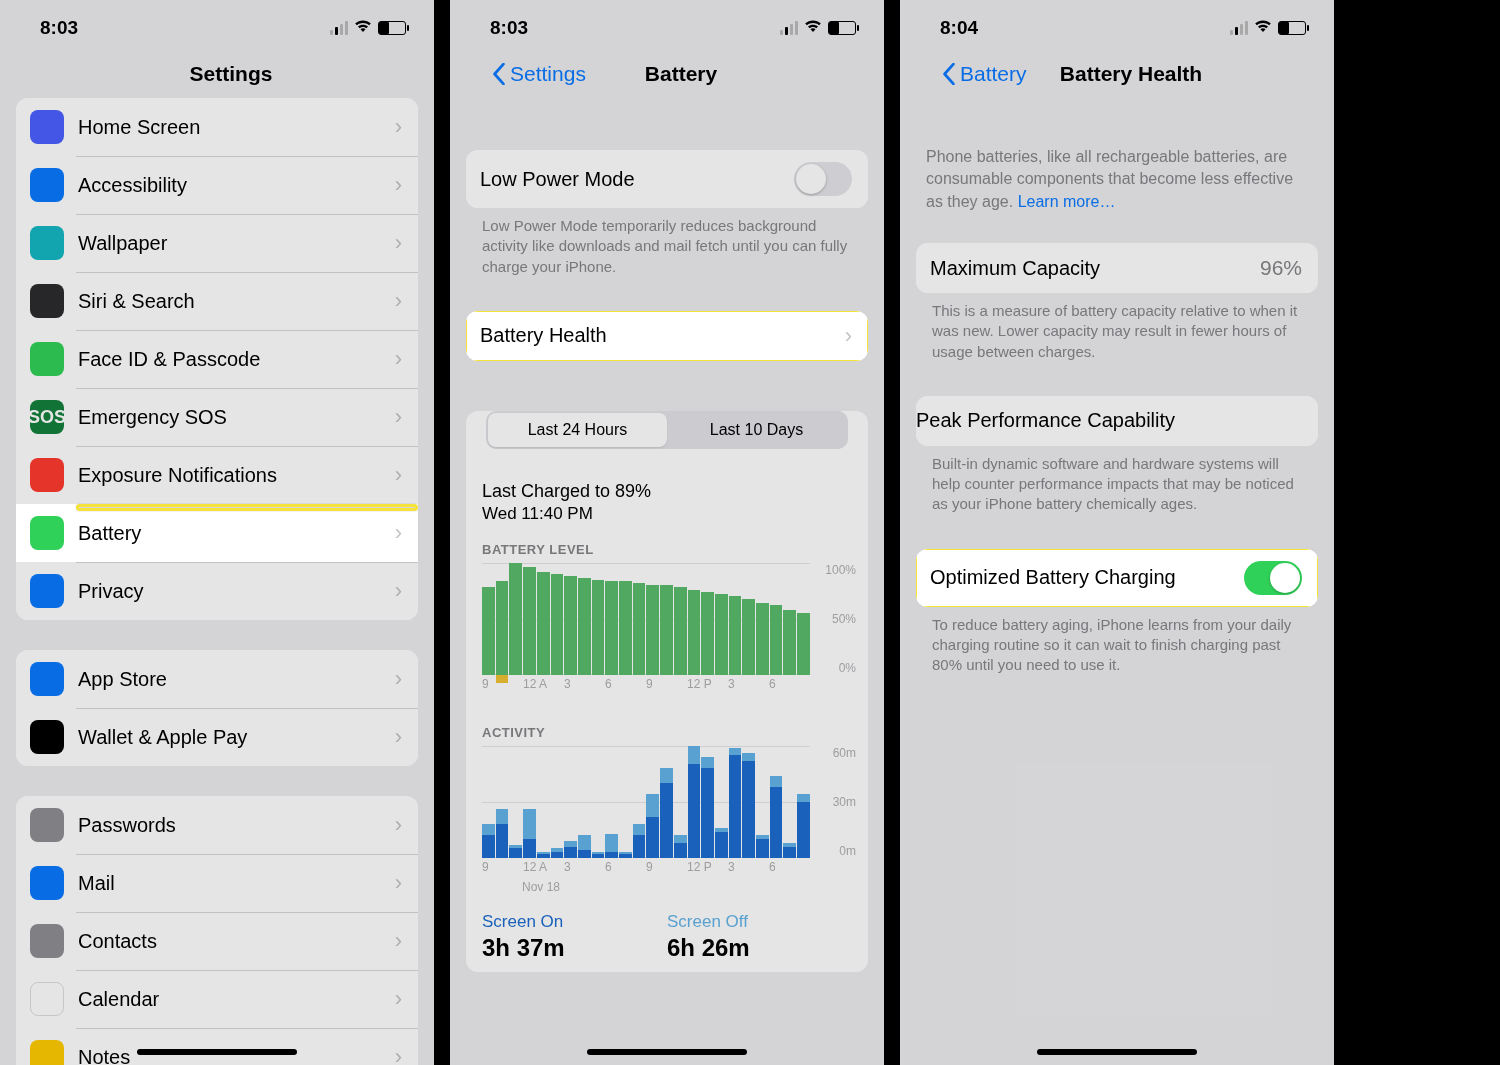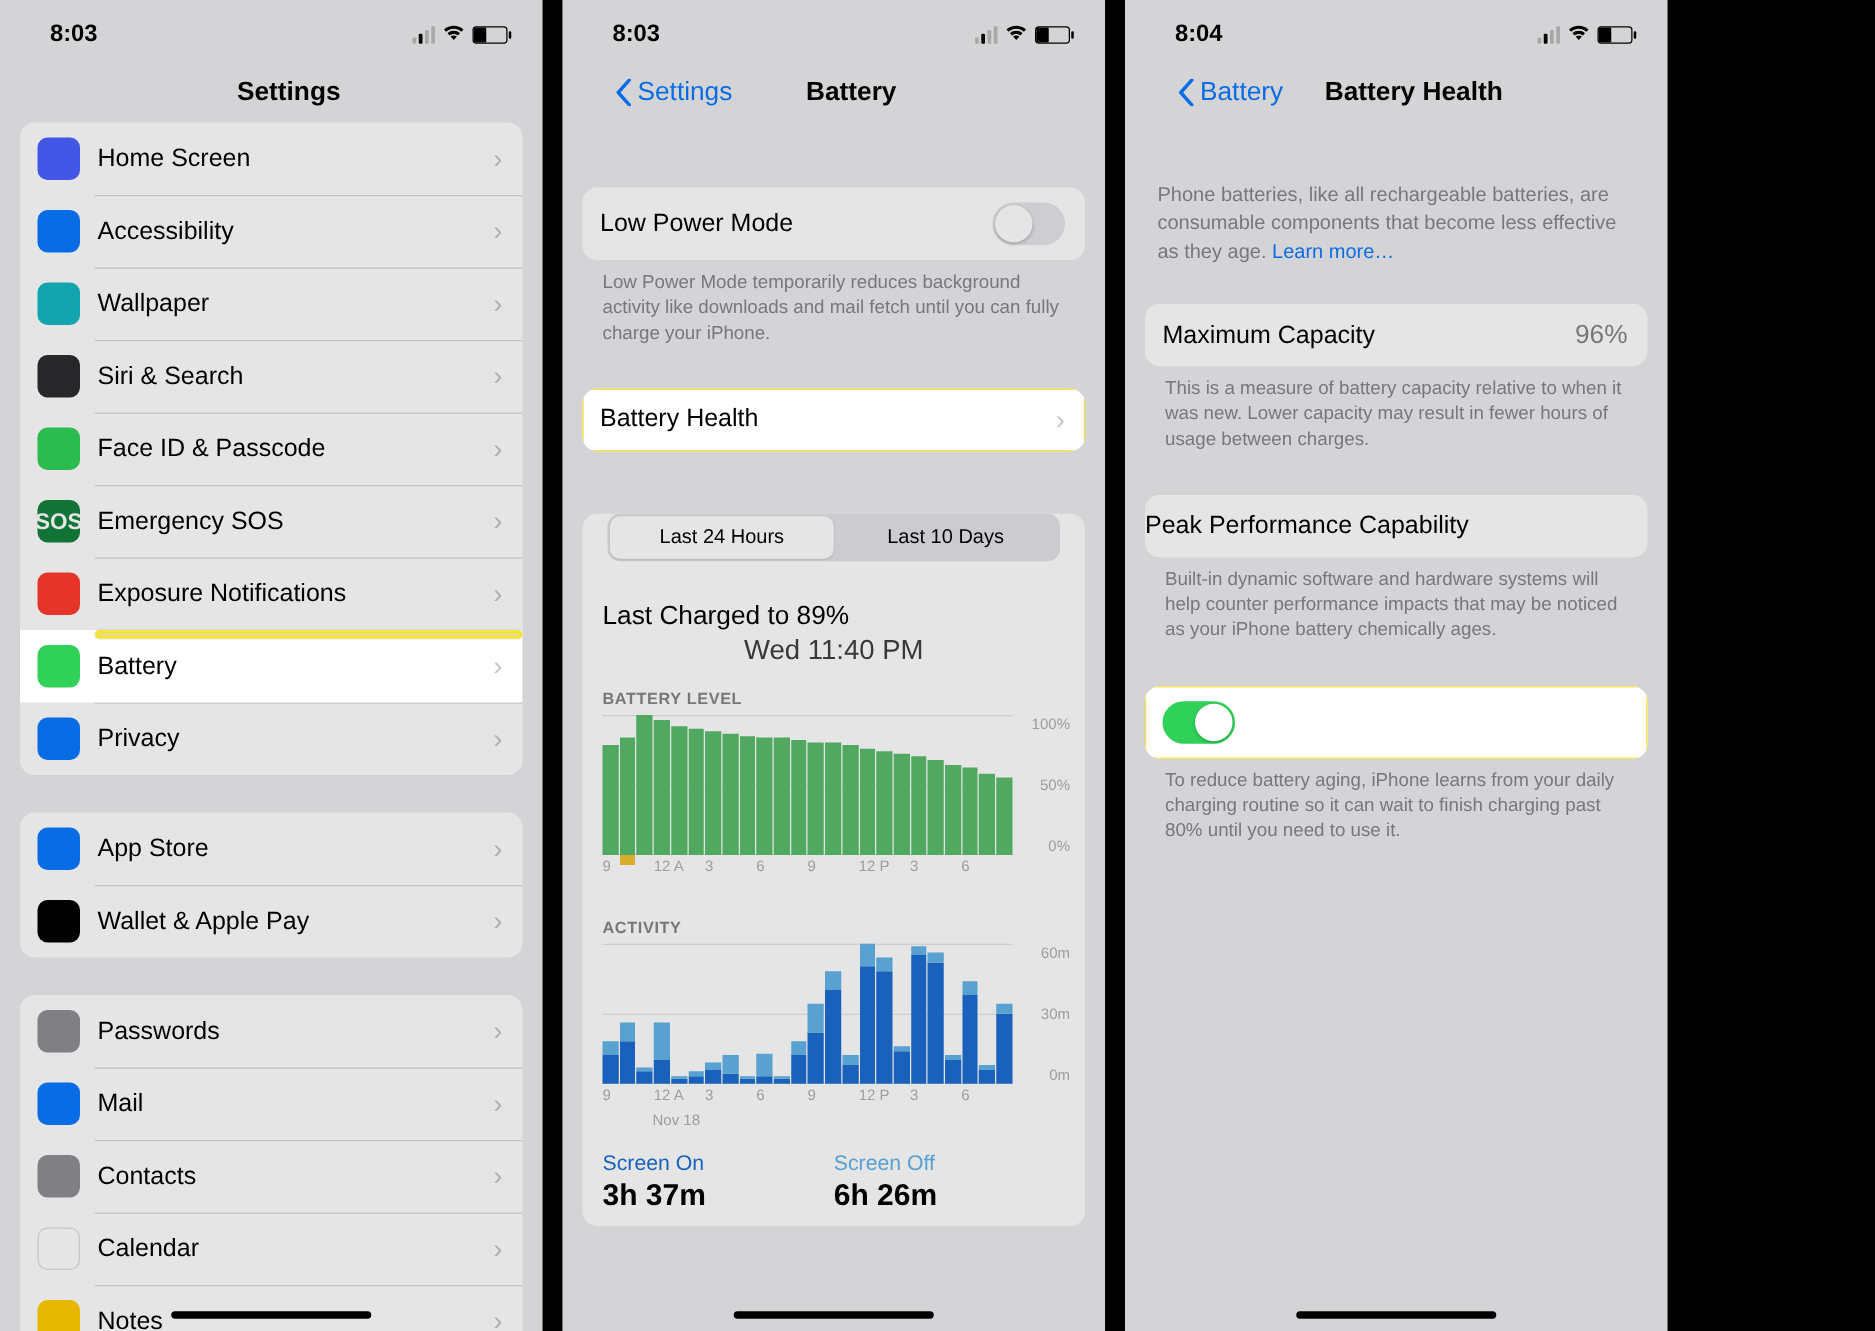--- a/index.html
+++ b/index.html
@@ -98,22 +98,22 @@
   
   .screen2 .group, .screen3 .group { margin:12px 16px 0; }
   .footnote { font-size:15px; color:#86868a; padding: 8px 32px 22px; line-height:1.35; }
   .toggle { width:58px; height:34px; border-radius:20px; background:#e5e5ea; position:relative; flex-shrink:0; }
   .toggle i { position:absolute; width:30px; height:30px; background:#fff; border-radius:50%; top:2px; left:2px; box-shadow:0 1px 3px rgba(0,0,0,0.25);}
   .toggle.on { background:#30d158; } .toggle.on i { left:auto; right:2px; }
   .seg { display:flex; margin:16px 20px 16px; background:#e3e3e8; border-radius:10px; padding:2px;justify-content:space-between; }
   .seg div { flex:1; text-align:center; padding:8px 0; font-size:16px; font-weight:500; border-radius:8px; color:#000; }
   .seg div.sel { background:#fff; box-shadow:0 1px 2px rgba(0,0,0,0.1); }
   .chartcard { margin:0 16px 20px; background:#fff; border-radius:12px; padding:0 0 10px; }
-  .ch-title{ font-size:21px; padding:16px 16px 2px; }
-  .ch-sub{ color:#404040; font-size:22px; padding:0 16px 18px;text-align:center; }
+  .ch-title{ font-size:18px; padding:16px 16px 2px; }
+  .ch-sub{ color:#000000; font-size:17px; padding:0 16px 18px; }
   .ch-lbl{ color:#86868a; font-size:13px; font-weight:600; letter-spacing:0.5px; padding:0 16px 6px; }
   .chartwrap{ position:relative; height:130px; margin:0 16px 4px; }
   .ylabels{ position:absolute; right:-4px; top:0; bottom:18px; width:40px; display:flex; flex-direction:column; justify-content:space-between; font-size:12px; color:#b0b0b4; text-align:right; }
   .gridlines{position:absolute;left:0;right:42px;top:0;bottom:18px;}
   .gridlines div{position:absolute;left:0;right:0;height:1px;background:#e6e6e9;}
   .barsarea{position:absolute;left:0;right:42px;bottom:18px;top:0;display:flex;align-items:flex-end;gap:1px;}
   .barsarea span{flex:1;background:#5bbd6c;}
   .barsarea.activity span{background:#1c6dd0;position:relative;}
   .barsarea.activity span i{position:absolute;bottom:100%;left:0;right:0;background:#63b4e8;}
   .xaxis{position:absolute;left:0;right:42px;bottom:0;height:16px;display:flex;font-size:12px;color:#b0b0b4;}
@@ -523,20 +523,21 @@
 
   <div class="group">
     <div class="cell peak">
       <span class="label">Peak Performance Capability</span>
     </div>
   </div>
   <div class="footnote">Built-in dynamic software and hardware systems will help counter performance impacts that may be noticed as your iPhone battery chemically ages.</div>
 
   <div class="group highlighted highlighted-bright">
     <div class="cell">
+      <span class="label">Optimized Battery Charging</span>
       <div class="toggle on">
           <i></i>
         </div>
     </div>
   </div>
   <div class="footnote">To reduce battery aging, iPhone learns from your daily charging routine so it can wait to finish charging past 80% until you need to use it.</div>
 
   <div class="homebar"></div>
 </div>
 

